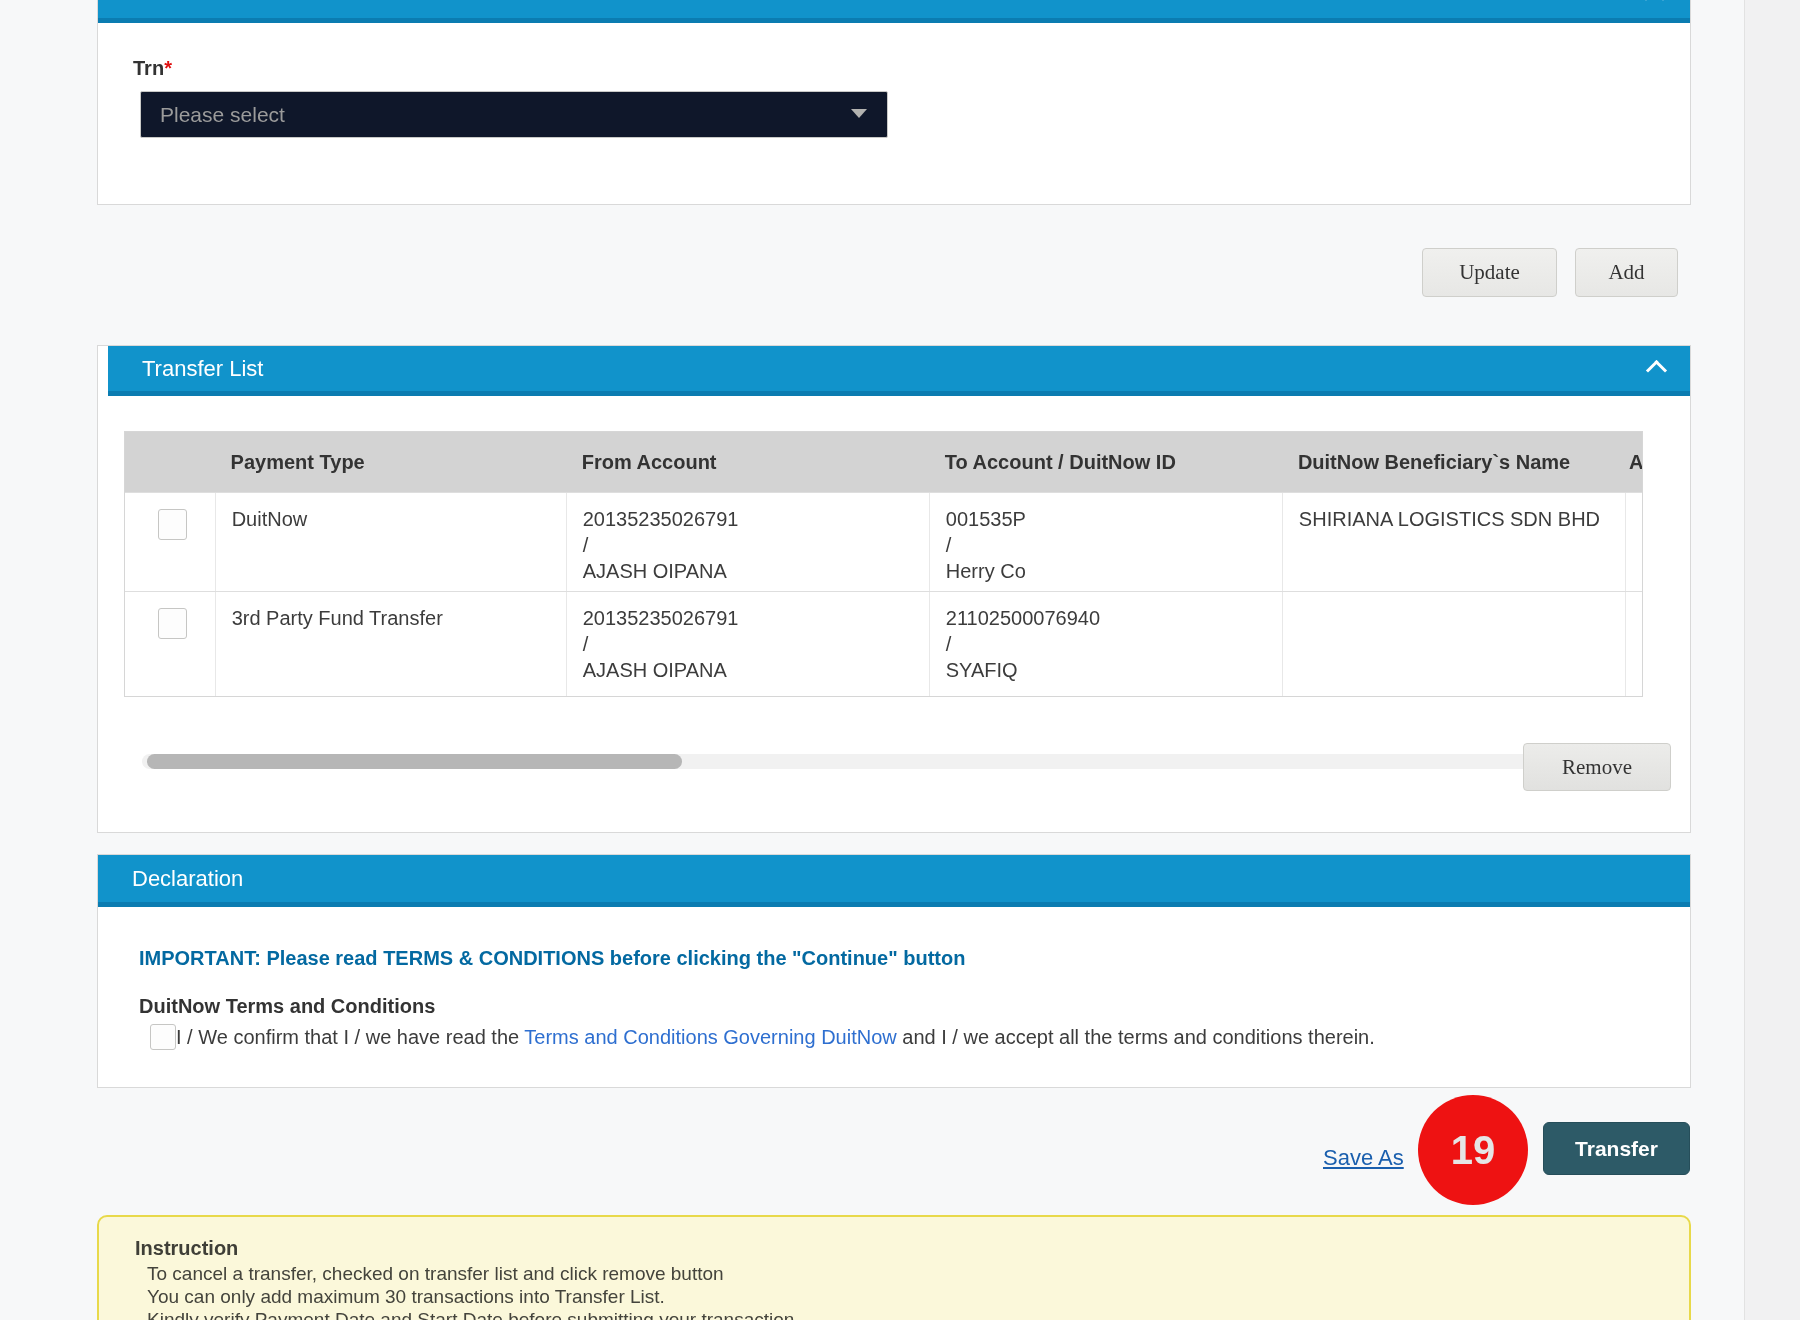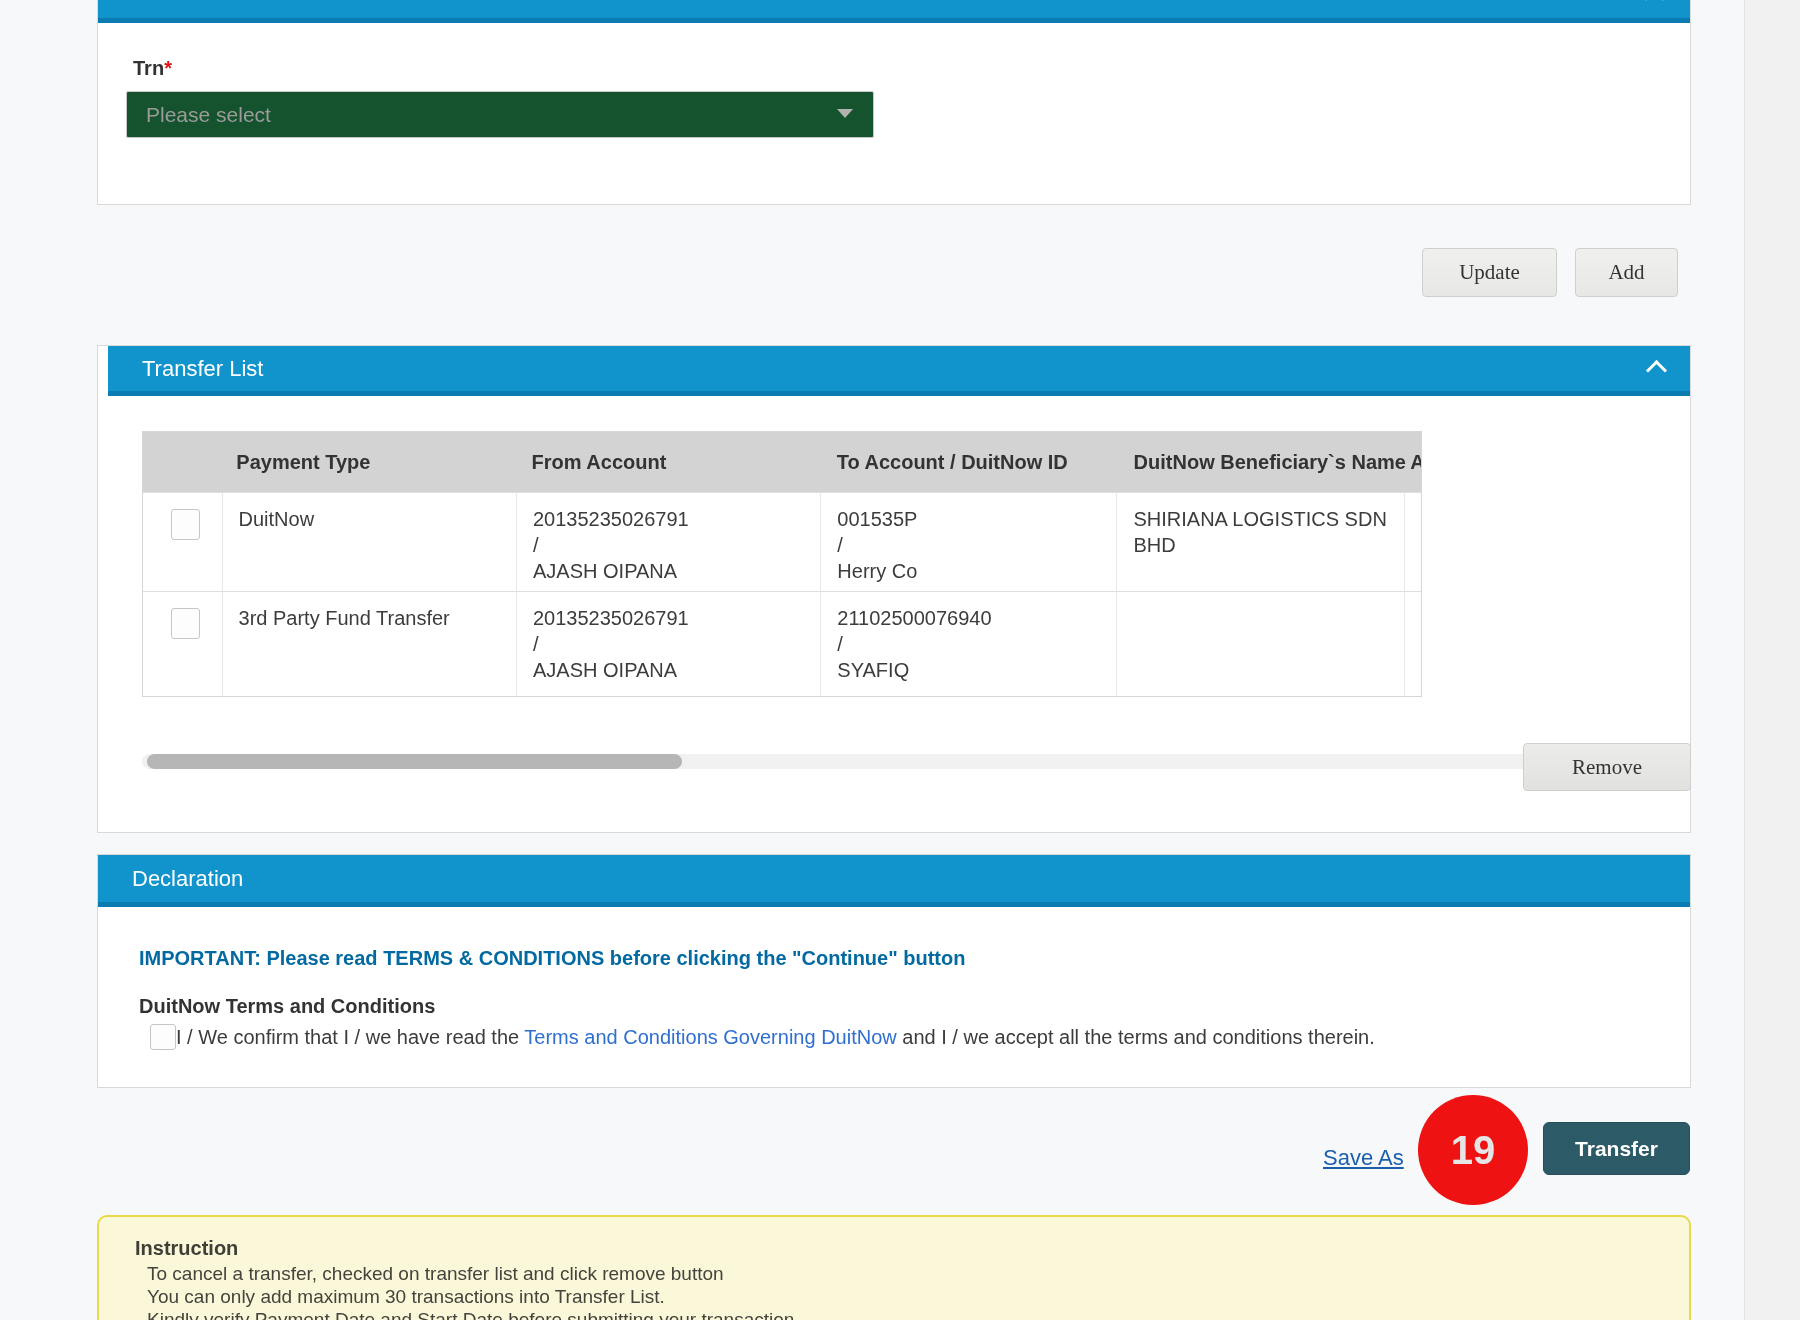--- a/index.html
+++ b/index.html
@@ -17,44 +17,44 @@
   .chev { position:absolute; width:15px; height:15px;
           border-top:3px solid #fff; border-left:3px solid #fff; transform:rotate(45deg); }
 
   
   #form-panel { left:97px; top:-1px; width:1594px; height:206px; }
   #form-panel .panel-hd { height:23px; overflow:hidden; }
   #form-panel .hd-cut-title { position:absolute; left:19px; top:-20px; font-size:22px; white-space:nowrap; }
   #form-panel .chev { right:28px; top:-9px; }
   .form-label { position:absolute; left:35px; top:57px; font-size:20px; font-weight:bold; color:#333; }
   .req { color:#e01010; }
-  .select-box { position:absolute; left:28px; top:91px; width:748px; height:47px;
-                background:#14532d; border:1px solid #c9c9c7; border-radius:2px;
+  .select-box { position:absolute; left:42px; top:91px; width:748px; height:47px;
+                background:#0f172a; border:1px solid #c9c9c7; border-radius:2px;
                 font-size:21px; color:#9b9b9b; line-height:45px; padding-left:19px; }
   .select-caret { position:absolute; right:20px; top:17px; width:0; height:0;
                   border-left:8px solid transparent; border-right:8px solid transparent;
                   border-top:9px solid #b2b2b0; }
 
   
   .gray-btn { position:absolute; background:linear-gradient(#f0f0ee,#e7e7e5);
               border:1px solid #cfcfcb; border-radius:4px; font-size:21px; color:#333;
               text-align:center; cursor:pointer;
               font-family:Liberation Serif, serif; }
   #update-btn { left:1422px; top:248px; width:135px; height:49px; }
   #add-btn    { left:1575px; top:248px; width:103px; height:49px; }
-  #remove-btn { left:1415px; top:347px; width:168px; height:48px;
+  #remove-btn { left:1415px; top:347px; width:148px; height:48px;
                 background:linear-gradient(#ececea,#e1e1df); position:absolute; }
 
   
   #list-panel { left:97px; top:345px; width:1594px; height:488px;padding-left:10px; }
   #list-panel .panel-hd { height:50px; }
   #list-panel .chev { right:26px; top:17px; }
   #list-panel .panel-bd { position:relative; height:433px; }
 
-  .tbl { position:absolute; left:34px; top:35px; width:1280px;
+  .tbl { position:absolute; left:16px; top:35px; width:1519px;
          border:1px solid #d6d6d6; border-bottom:none; }
   .trow { display:flex; }
   .thead { background:#d3d3d3; height:60px; }
   .thead .tcell { font-weight:bold; color:#333; font-size:20px; line-height:60px;
                   padding:0 0 0 16px; overflow:hidden; white-space:nowrap; }
   .tbody-row { border-top:1px solid #dedede; background:#fff; }
   .tbody-row .tcell { font-size:20px; color:#3c3c3c; padding:13px 10px 0 16px;
                       white-space:pre-line; line-height:26px; border-left:1px solid #e8e8e8; }
   .tbody-row .tcell:first-child { border-left:none; }
   .r1 { height:99px; } .r2 { height:106px; border-bottom:1px solid #d6d6d6; }

